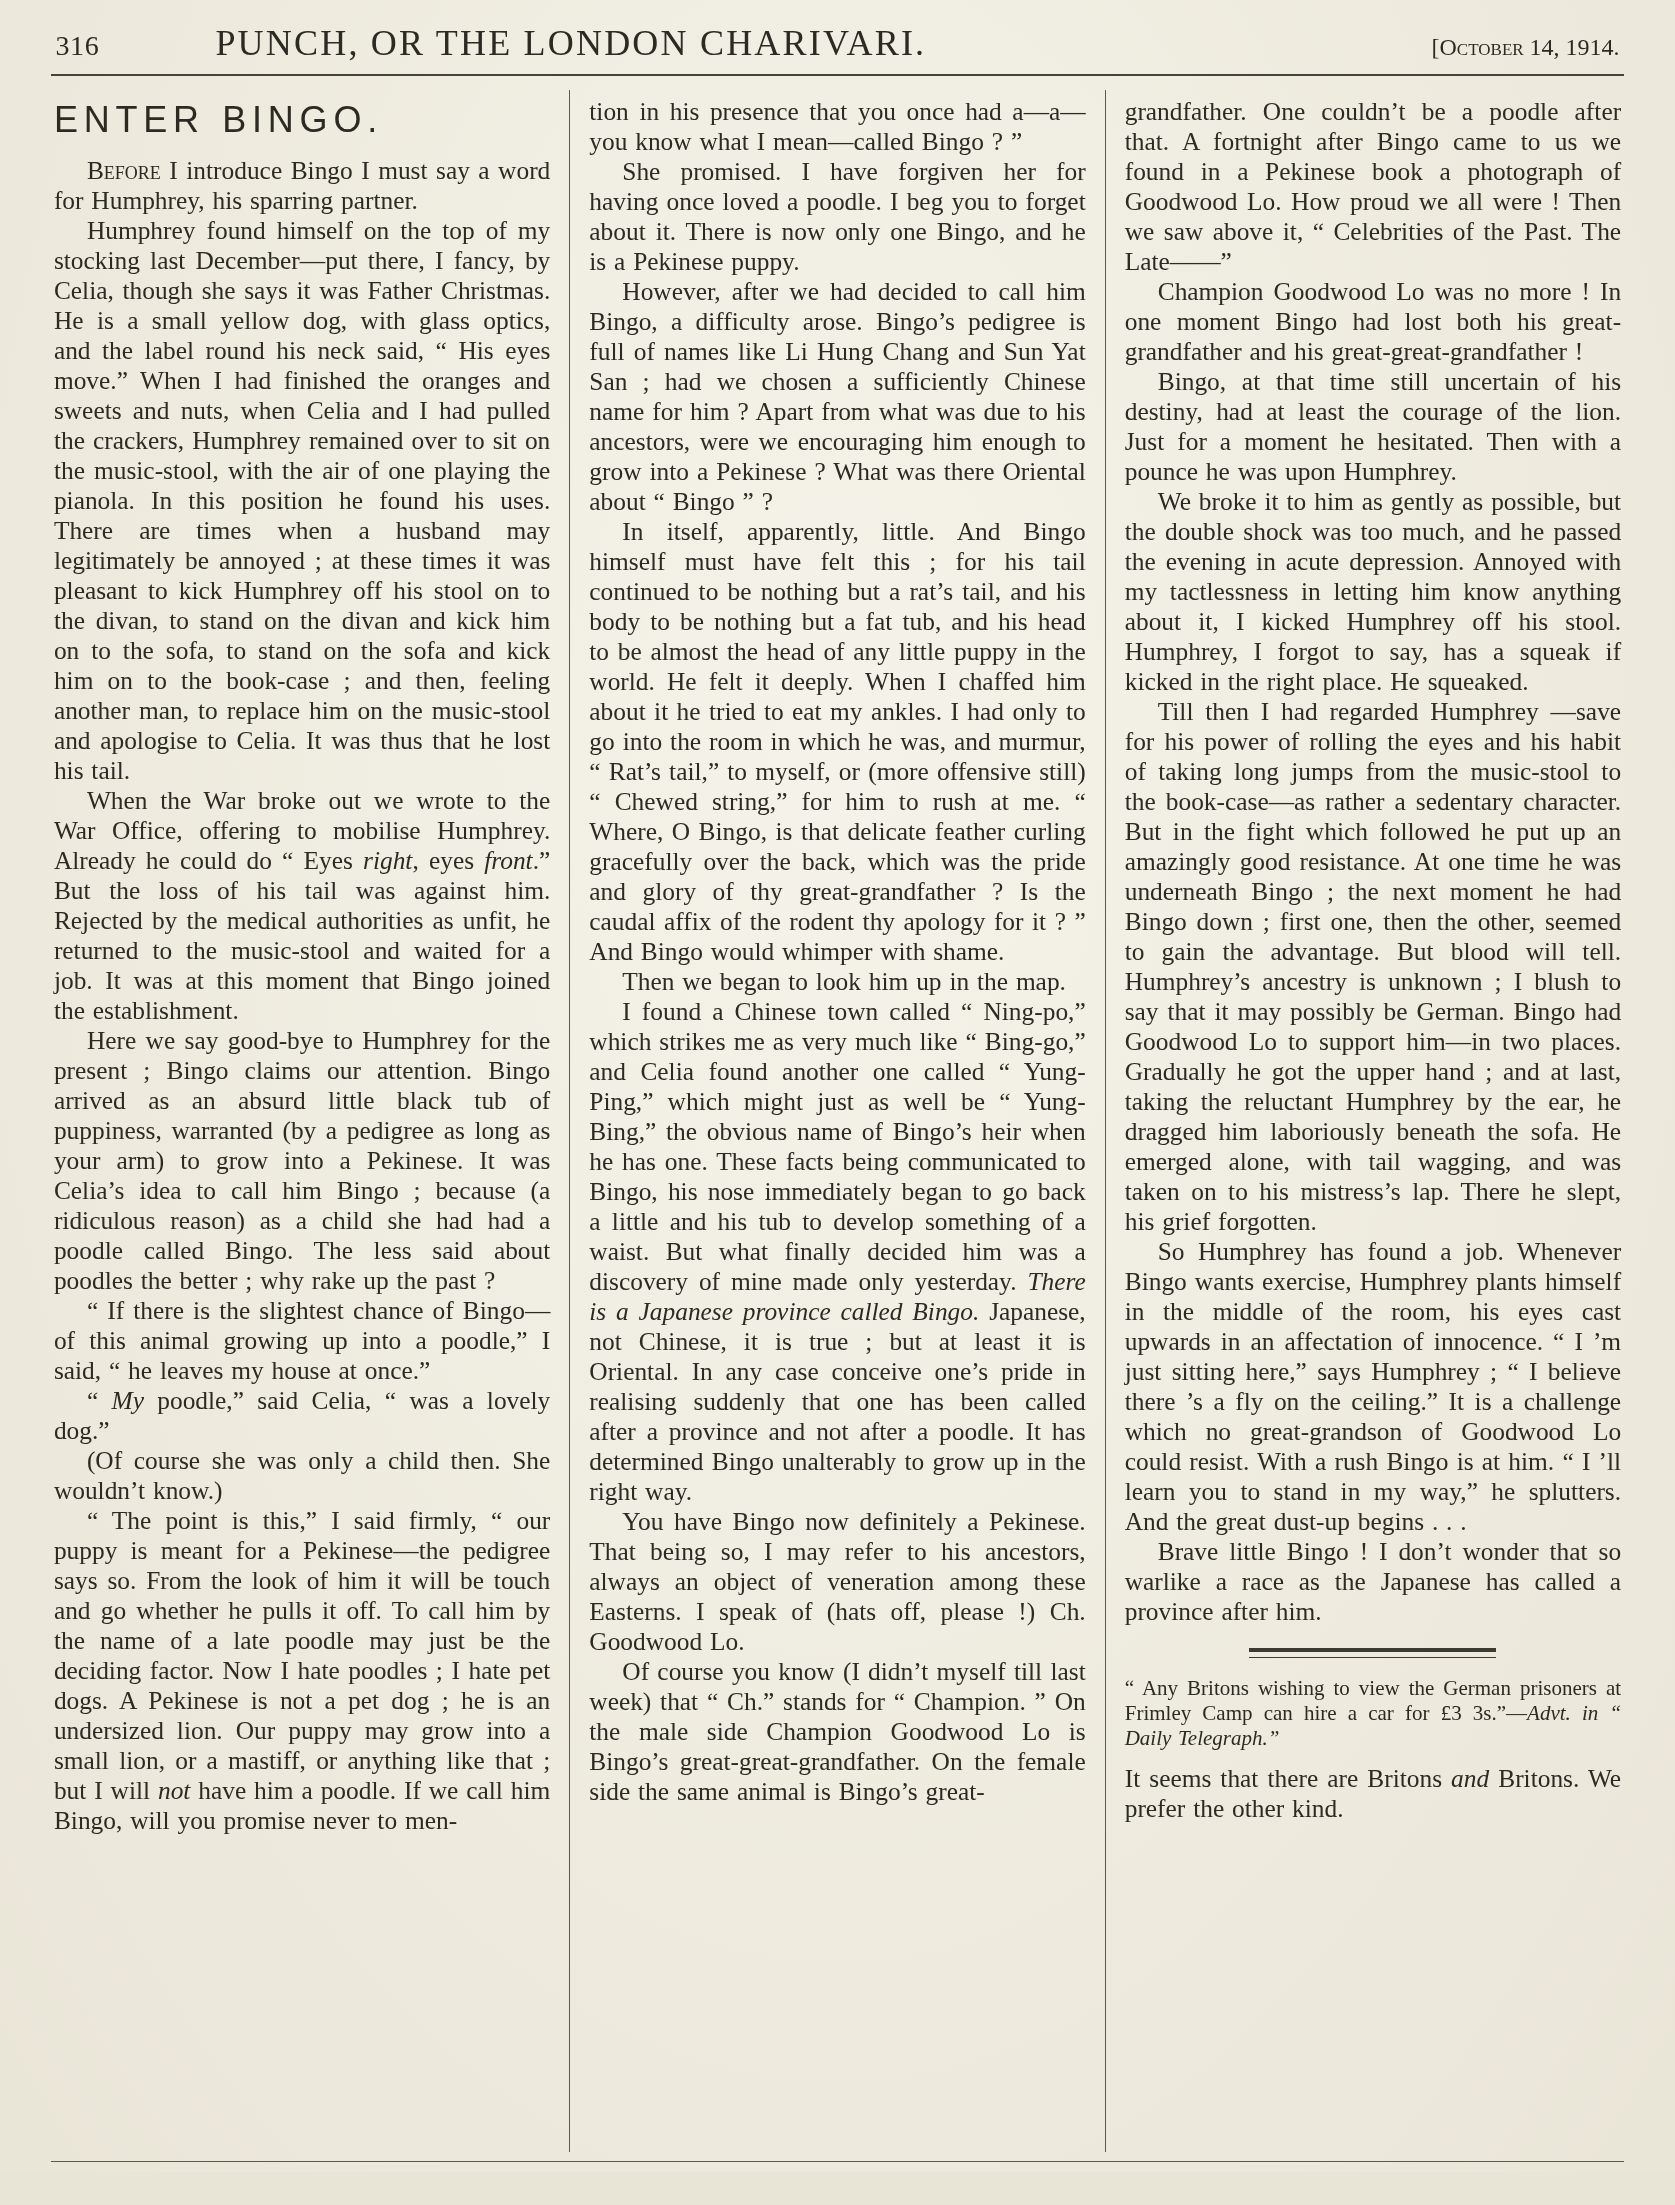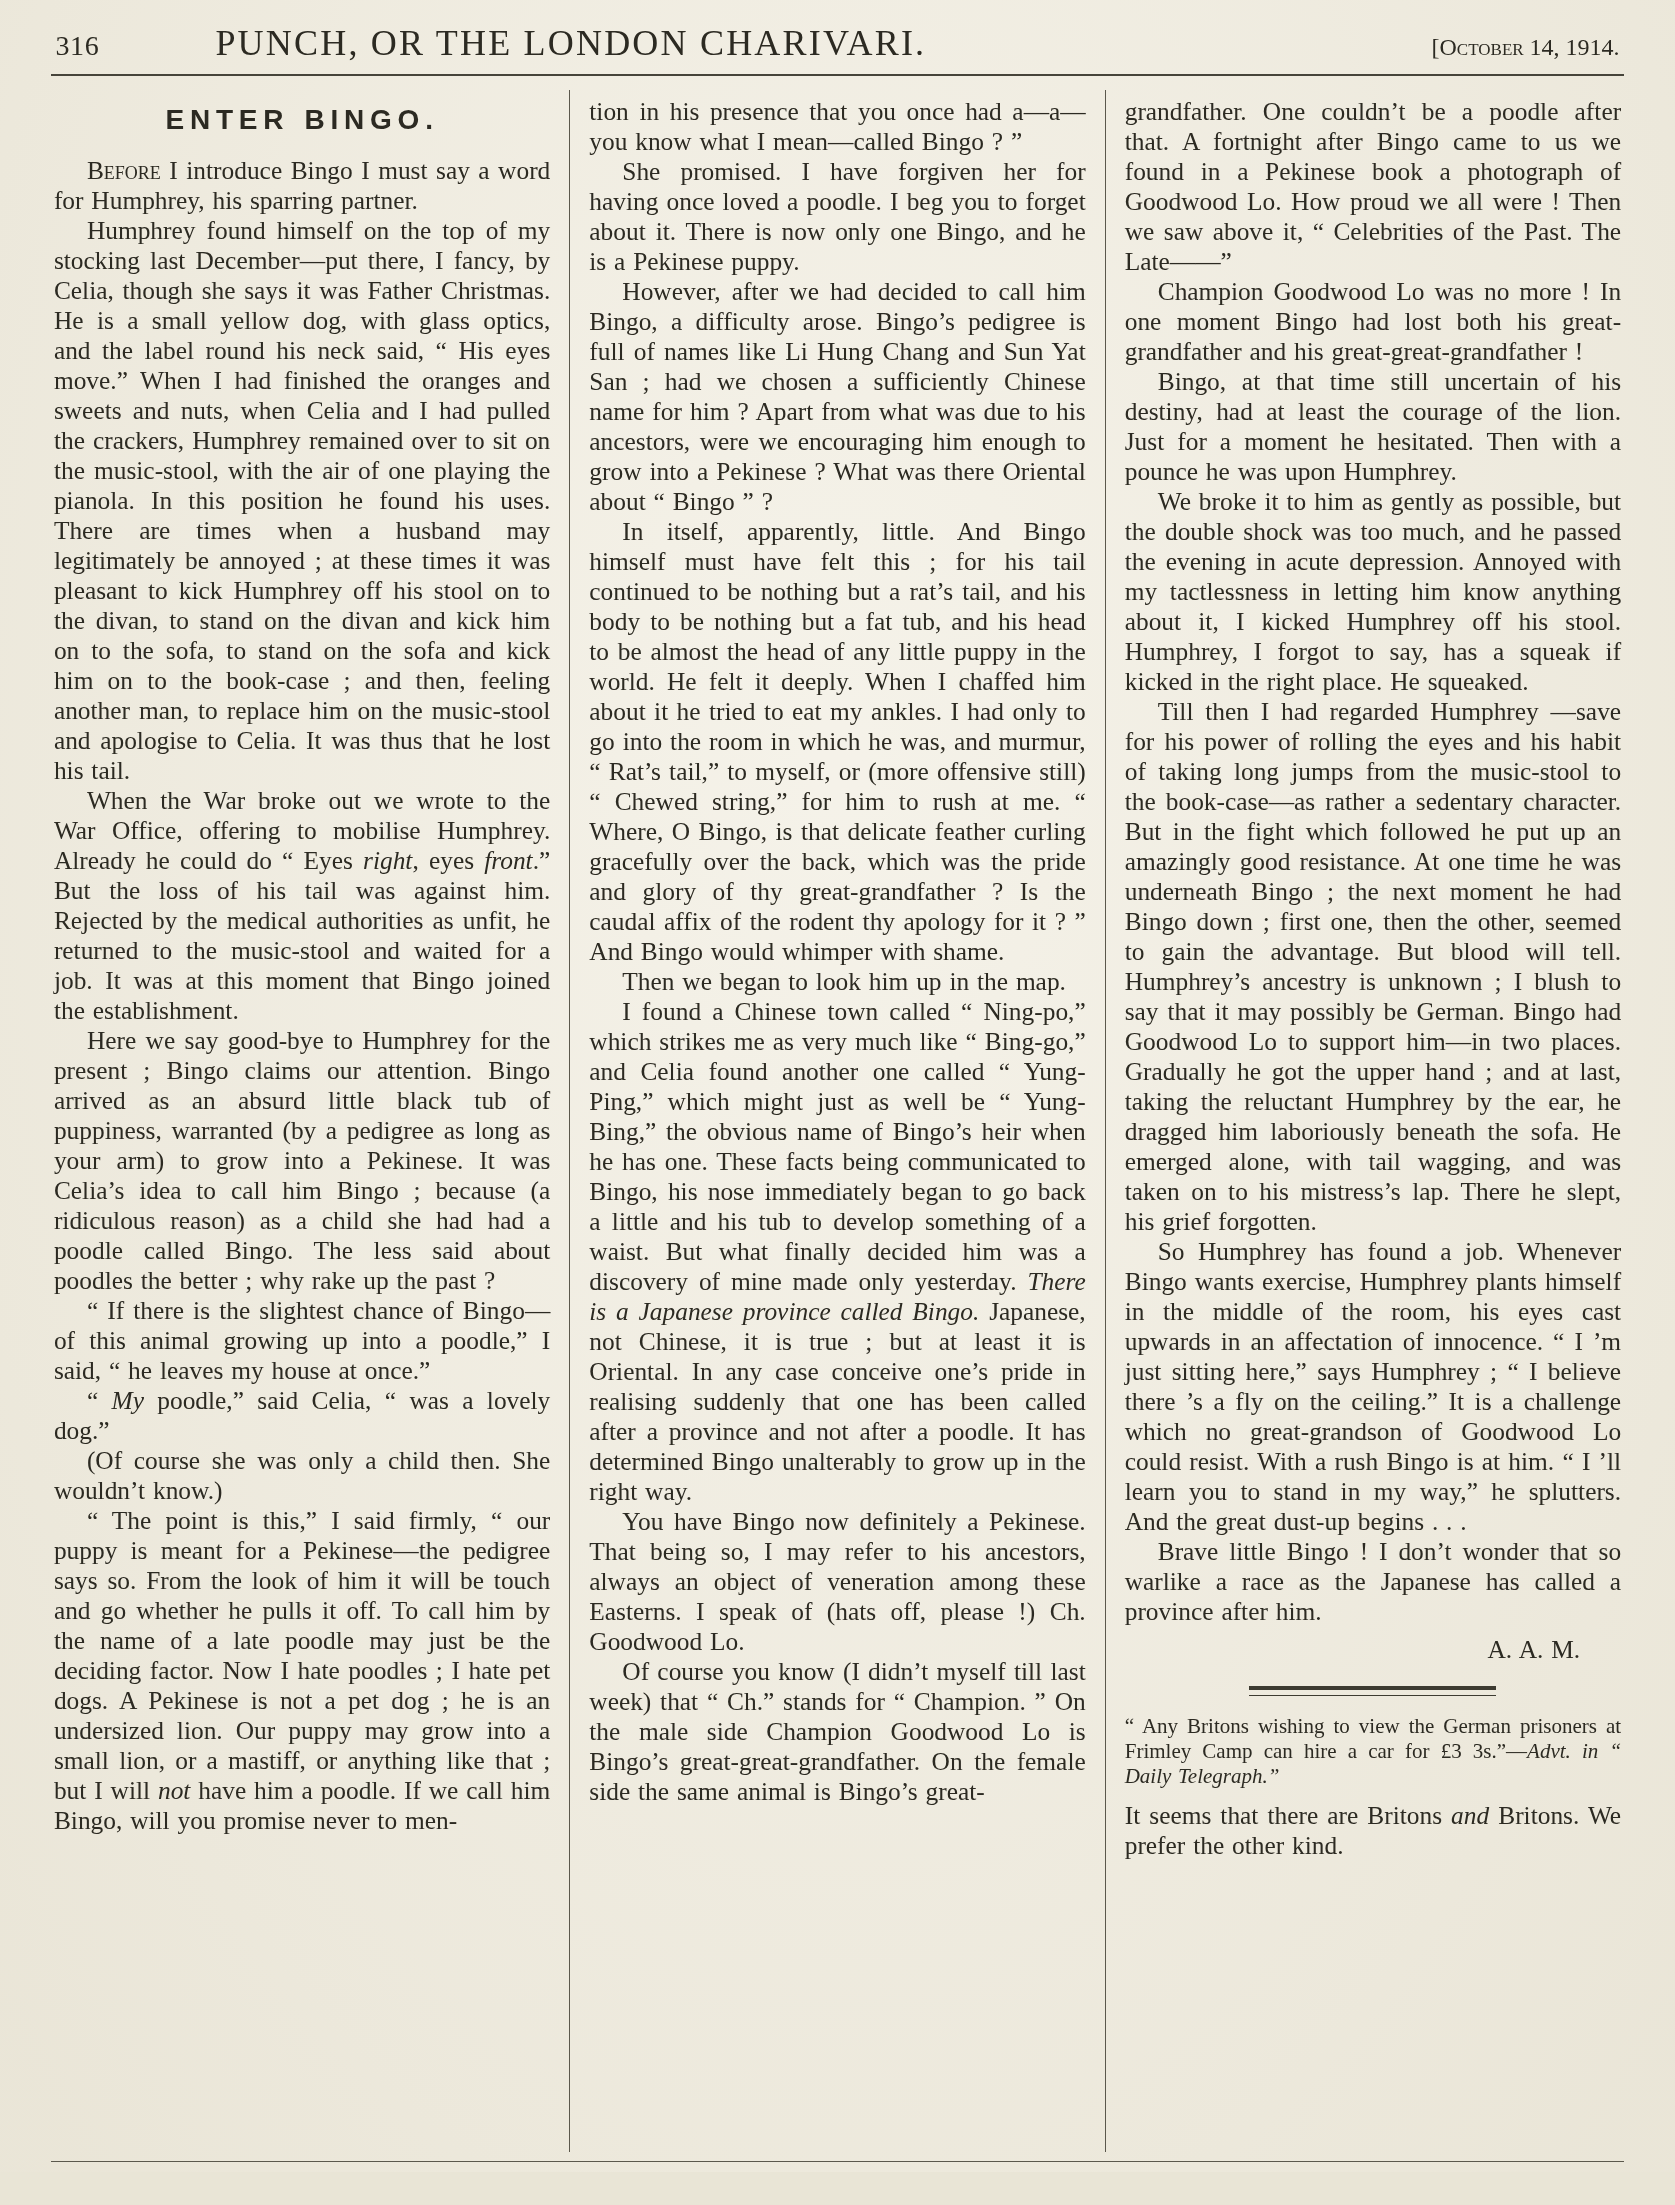--- a/index.html
+++ b/index.html
@@ -35,22 +35,22 @@
     font-size:25.4px; line-height:30px;
     text-align:justify;
     word-spacing:1.5px;
   }
   .column.first { padding-left:2.9px; }
   .column.last  { padding-right:2.9px; }
   .column.middle { border-left:1.5px solid #5b584c; border-right:1.5px solid #5b584c; }
 
   .article-title {
     font-family:"Liberation Sans","DejaVu Sans",sans-serif;
-    font-weight:700; font-size:28px; letter-spacing:5.8px;
-    text-align:center; text-indent:0;
+    font-weight:400; font-size:36px; letter-spacing:5.8px;
+    text-indent:0;
     margin:8.7px 0 20.4px 0;
   }
   .para { text-indent:33px; }
   .para.noindent { text-indent:0; }
   .sc { font-variant:small-caps; }
 
   .signature { text-align:right; padding-right:41px; margin-top:7.3px; }
   .footnote-separator {
     width:247px; height:10.2px;
     margin:22px auto 17.5px auto;
@@ -107,21 +107,20 @@
     <div class="column last">
       <div>
           <p class="para noindent">grandfather.  One couldn’t be a poodle after that.  A fortnight after Bingo came to us we found in a Pekinese book a photograph of Goodwood Lo.  How proud we all were !  Then we saw above it, “ Celebrities of the Past.  The Late——”</p>
           <p class="para">Champion Goodwood Lo was no more !  In one moment Bingo had lost both his great-grandfather and his great-great-grandfather !</p>
           <p class="para">Bingo, at that time still uncertain of his destiny, had at least the courage of the lion.  Just for a moment he hesitated.  Then with a pounce he was upon Humphrey.</p>
           <p class="para">We broke it to him as gently as possible, but the double shock was too much, and he passed the evening in acute depression.  Annoyed with my tactlessness in letting him know anything about it, I kicked Humphrey off his stool.  Humphrey, I forgot to say, has a squeak if kicked in the right place.  He squeaked.</p>
           <p class="para">Till then I had regarded Humphrey —save for his power of rolling the eyes and his habit of taking long jumps from the music-stool to the book-case—as rather a sedentary character.  But in the fight which followed he put up an amazingly good resistance.  At one time he was underneath Bingo ; the next moment he had Bingo down ; first one, then the other, seemed to gain the advantage.  But blood will tell.  Humphrey’s ancestry is unknown ; I blush to say that it may possibly be German. Bingo had Goodwood Lo to support him—in two places.  Gradually he got the upper hand ; and at last, taking the reluctant Humphrey by the ear, he dragged him laboriously beneath the sofa.  He emerged alone, with tail wagging, and was taken on to his mistress’s lap.  There he slept, his grief forgotten.</p>
           <p class="para">So Humphrey has found a job. Whenever Bingo wants exercise, Humphrey plants himself in the middle of the room, his eyes cast upwards in an affectation of innocence.  “ I ’m just sitting here,” says Humphrey ; “ I believe there ’s a fly on the ceiling.”  It is a challenge which no great-grandson of Goodwood Lo could resist.  With a rush Bingo is at him.  “ I ’ll learn you to stand in my way,” he splutters.  And the great dust-up begins . . .</p>
           <p class="para">Brave little Bingo !  I don’t wonder that so warlike a race as the Japanese has called a province after him.</p>
         </div>
-      <p class="para signature">A. A. M.</p>
       <div class="footnote-separator"></div>
       <p class="footnote">“ Any Britons wishing to view the German prisoners at Frimley Camp can hire a car for £3 3s.”—<i>Advt. in “ Daily Telegraph.”</i></p>
       <p class="para noindent closing">It seems that there are Britons <i>and</i> Britons.  We prefer the other kind.</p>
     </div>
 
   </div>
 
   <div class="bottom-rule"></div>
 
 </div>

